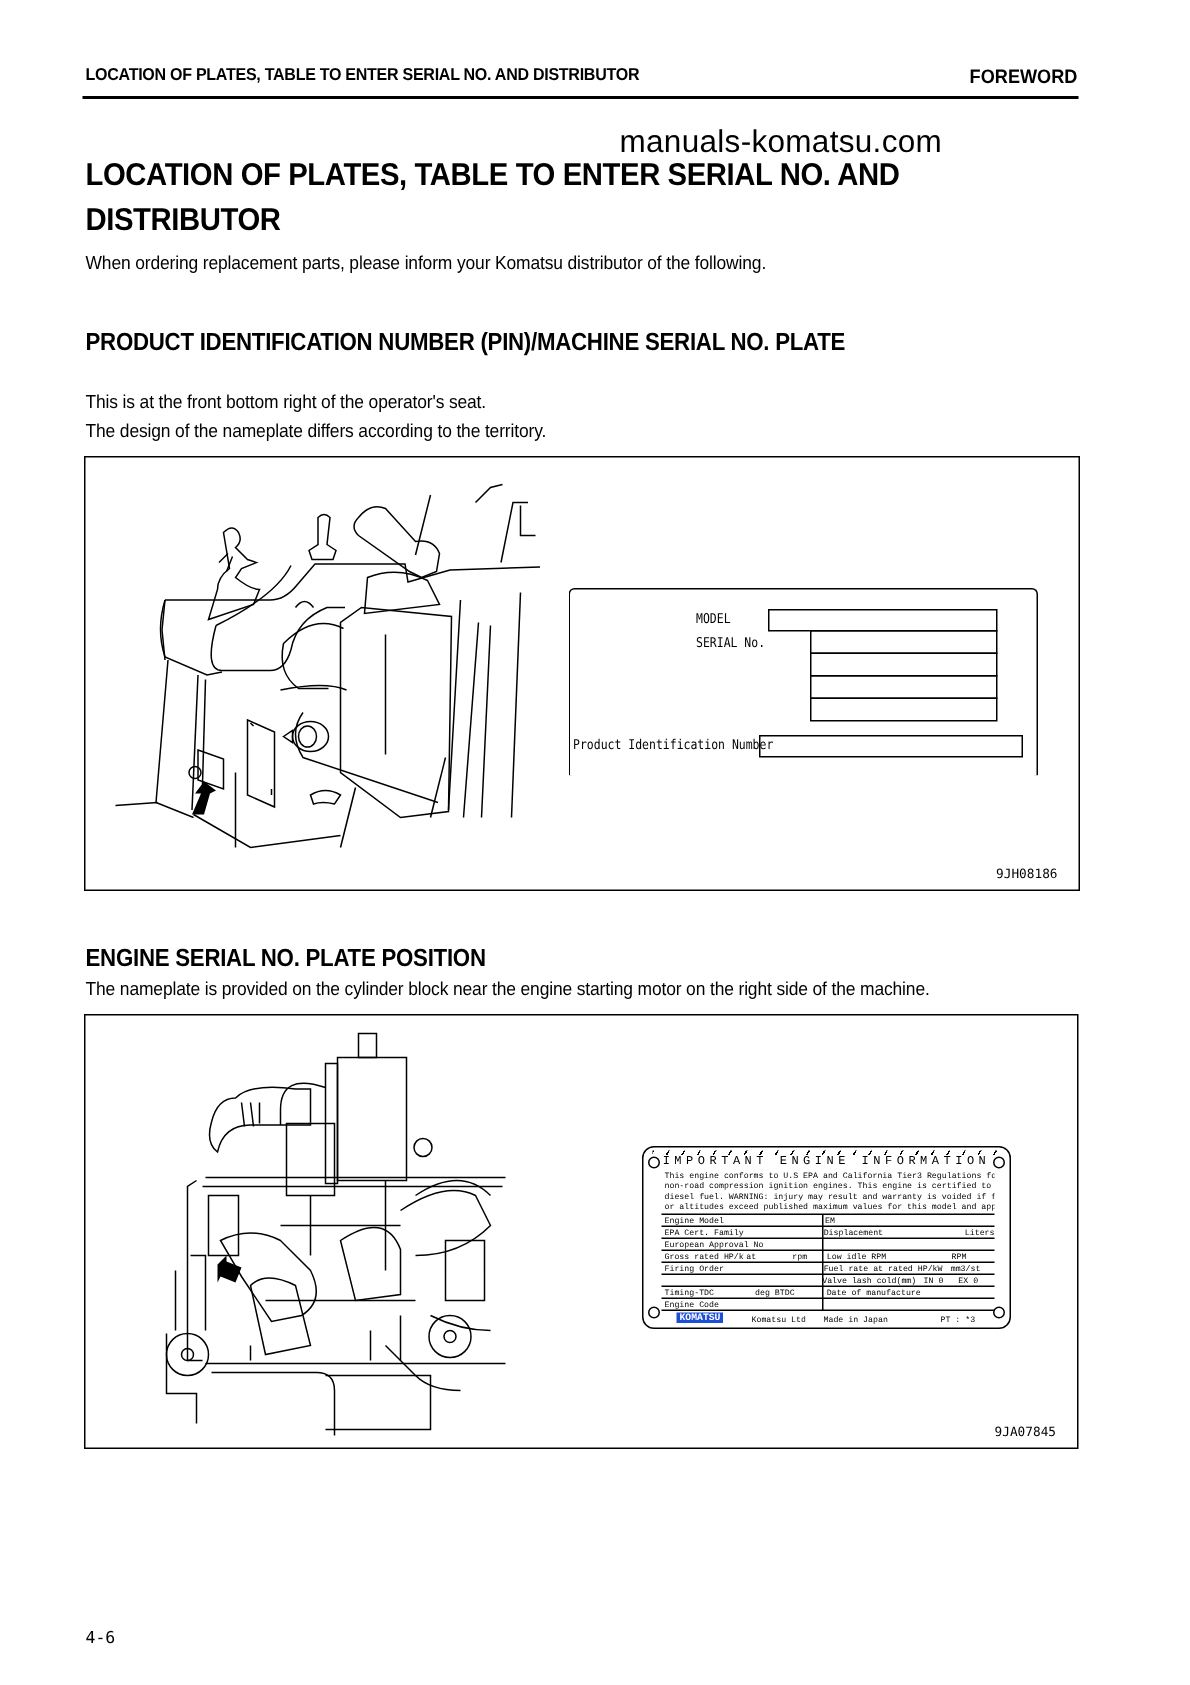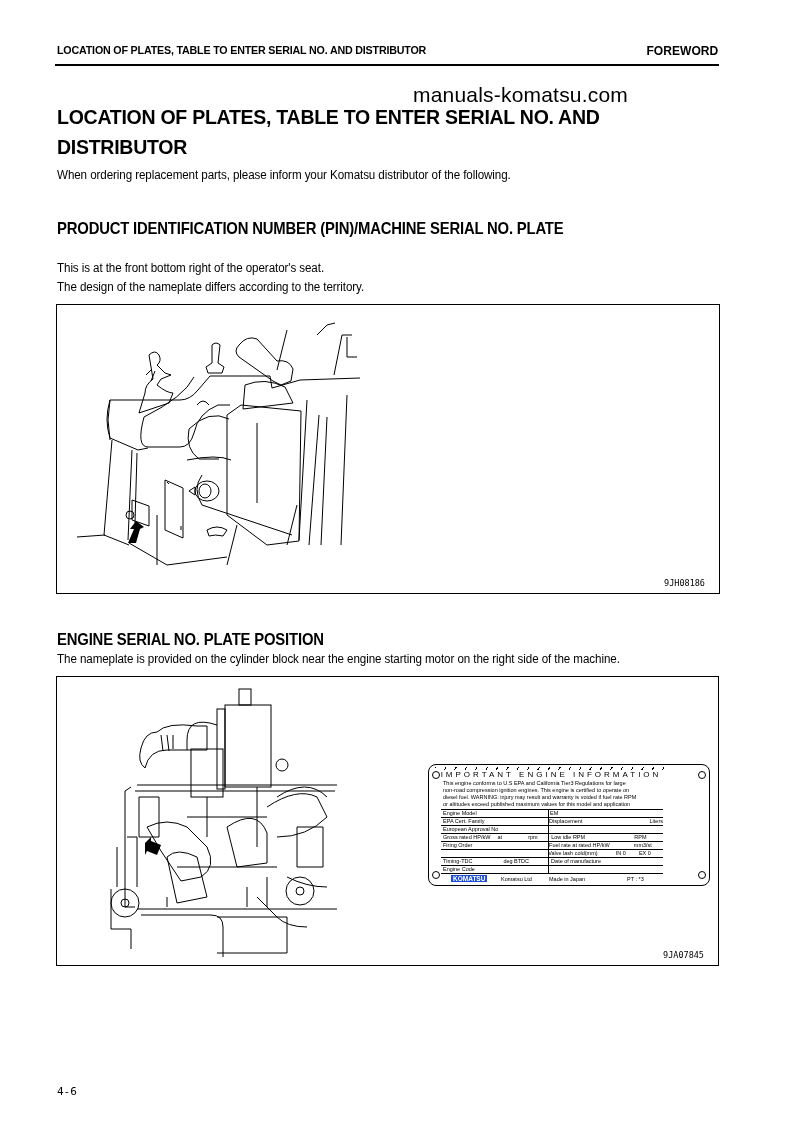--- a/index.html
+++ b/index.html
@@ -9,21 +9,21 @@
   .hdr-right { right: 75px; top: 43px; font-size: 13px; font-weight: bold; transform: scaleX(0.93); transform-origin: right; }
   .hdr-rule { left: 55px; top: 64px; width: 664px; height: 2px; background: #000; }
   .watermark { left: 413px; top: 83px; font-size: 21px; font-weight: normal; color: #000; white-space: nowrap; letter-spacing: 0.2px; }
   .title { left: 57px; top: 102px; font-size: 21px; font-weight: bold; line-height: 30px; width: 640px; transform: scaleX(0.93); transform-origin: left; letter-spacing: -0.3px; }
   .body-text { font-size: 12.5px; transform: scaleX(0.93); transform-origin: left; white-space: nowrap; letter-spacing: -0.1px; }
   .sec-title { font-size: 16.5px; font-weight: bold; transform: scaleX(0.9); transform-origin: left; white-space: nowrap; letter-spacing: -0.2px; }
   .frame { border: 1.5px solid #000; box-sizing: border-box; }
   .figcode { font-family: "DejaVu Sans Mono", monospace; font-size: 8.5px; white-space: nowrap; }
   .plate-label { font-family: "DejaVu Sans Mono", monospace; font-size: 9px; white-space: nowrap; transform: scaleX(0.85); transform-origin: left; }
   .pbox { border: 1px solid #000; box-sizing: border-box; }
-  .eng-plate { font-family: Liberation Sans, sans-serif; font-size: 5.5px; line-height: 7px; padding-left: 36px; }
+  .eng-plate { font-family: Liberation Mono, monospace; font-size: 5.5px; line-height: 7px; }
   .eng-cell { white-space: nowrap; overflow: hidden; padding-left: 2px; }
   .page-no { left: 57px; top: 1085px; font-size: 11px; font-family: "DejaVu Sans Mono", monospace; }
   svg { position: absolute; }
 </style>
 </head>
 <body>
 
 <div class="abs hdr-left">LOCATION OF PLATES, TABLE TO ENTER SERIAL NO. AND DISTRIBUTOR</div>
 <div class="abs hdr-right">FOREWORD</div>
 <div class="abs hdr-rule"></div>
@@ -83,20 +83,31 @@
       <path d="M250 95 l-8 140 M262 110 l-10 130 M270 112 l-6 128"></path>
       <path d="M240 200 l-10 40"></path>
       <path d="M290 90 l-6 150"></path>
       <path d="M180 220 l-10 40"></path>
       <path d="M150 225 q10 -6 20 0 l-4 6 q-8 -2 -14 0 z"></path>
     </g>
 
     <path d="M71 238 l6 -14 l-4 0 l6 -8 l8 6 l-4 2 l-4 14 z" fill="#000"></path>
   </svg>
 
+  <div class="abs" style="left:322px; top:87px; width:311px; height:124px; border:1px solid #000; border-bottom:none; border-radius:4px 4px 0 0;">
+    <div class="abs plate-label" style="left:84px; top:15px;">MODEL</div>
+    <div class="abs pbox" style="left:132px; top:13px; width:153px; height:15px;"></div>
+    <div class="abs plate-label" style="left:84px; top:31px;">SERIAL No.</div>
+    <div class="abs pbox" style="left:160px; top:27px; width:125px; height:16px;"></div>
+    <div class="abs pbox" style="left:160px; top:42px; width:125px; height:16px;"></div>
+    <div class="abs pbox" style="left:160px; top:57px; width:125px; height:16px;"></div>
+    <div class="abs pbox" style="left:160px; top:72px; width:125px; height:16px;"></div>
+    <div class="abs plate-label" style="left:2px; top:99px;">Product Identification Number</div>
+    <div class="abs pbox" style="left:126px; top:97px; width:176px; height:15px;"></div>
+  </div>
 
   <div class="abs figcode" style="right:14px; top:273px;">9JH08186</div>
 </div>
 
 <div class="abs sec-title" style="left:57px; top:630px;">ENGINE SERIAL NO. PLATE POSITION</div>
 <div class="abs body-text" style="left:57px; top:652px;">The nameplate is provided on the cylinder block near the engine starting motor on the right side of the machine.</div>
 
 <div class="abs frame" style="left:56px; top:676px; width:663px; height:290px;">
 
   <svg style="left:0; top:0;" width="320" height="288" viewBox="0 0 320 288">

